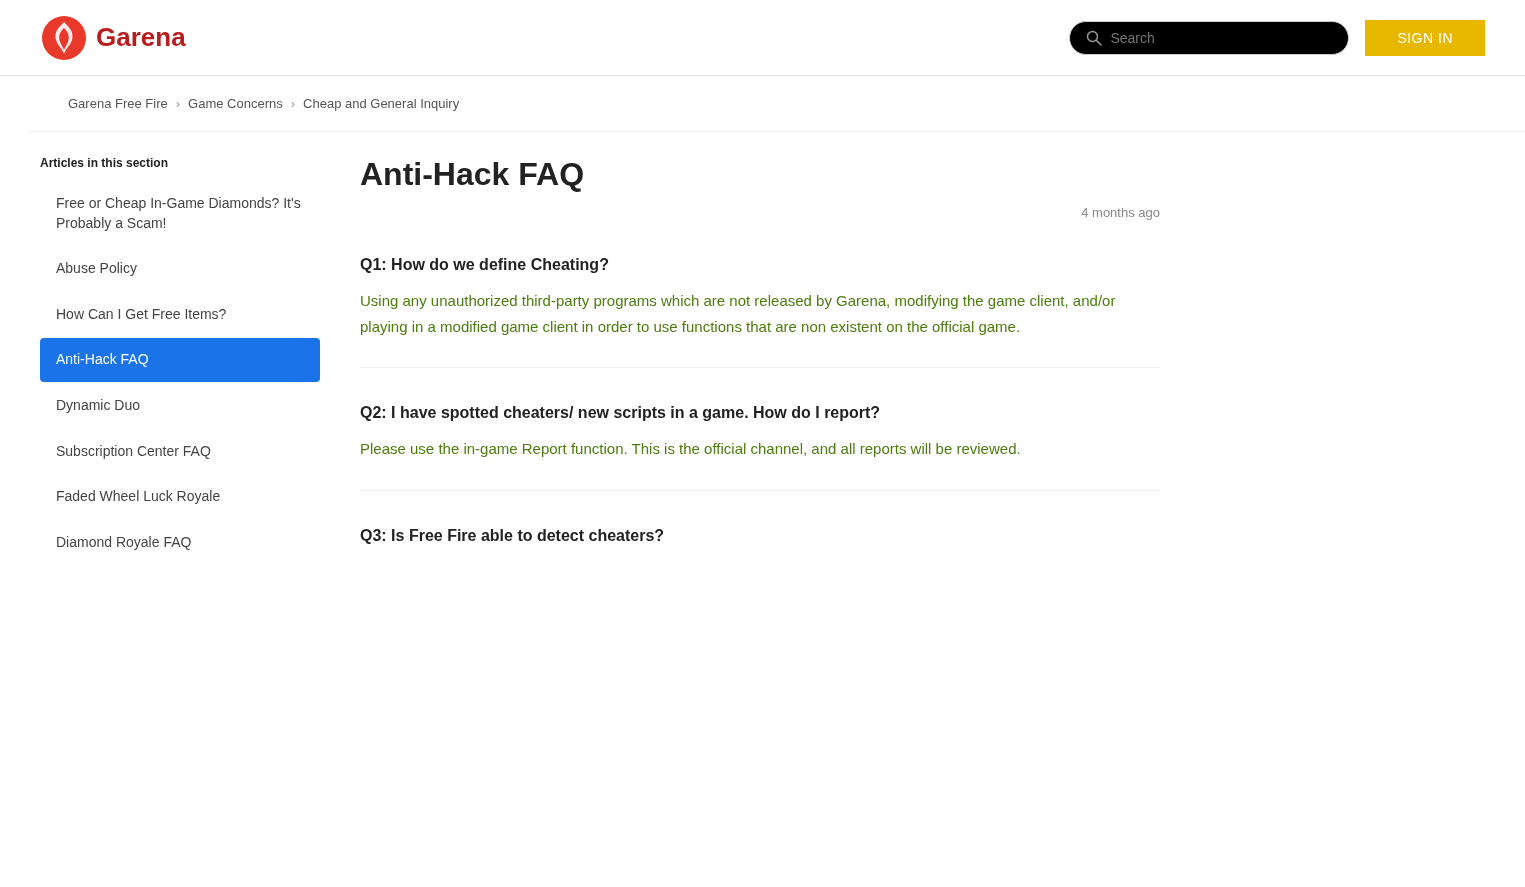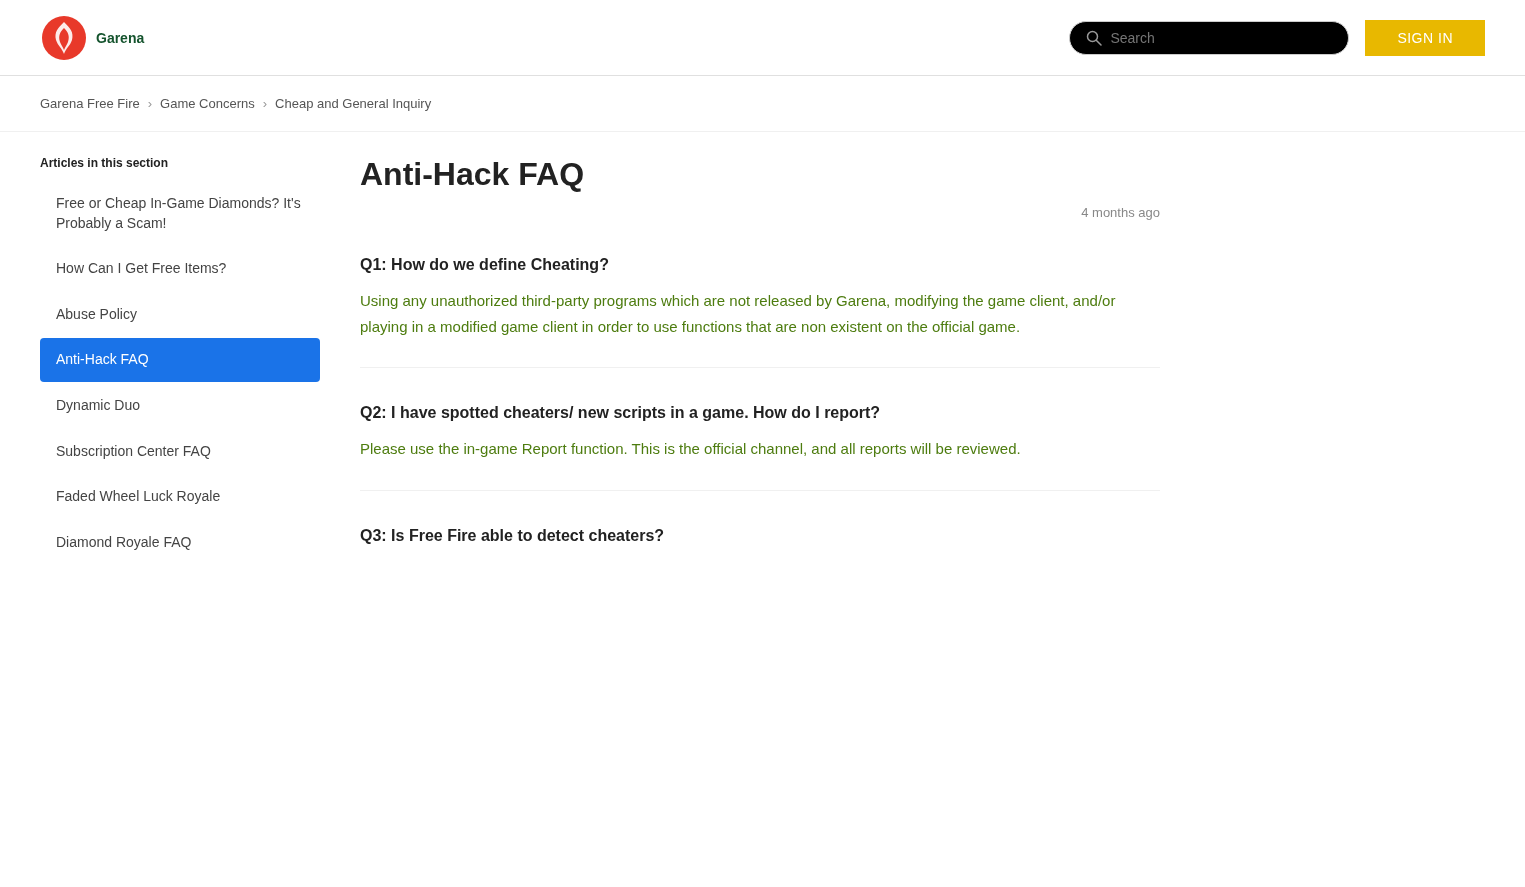--- a/index.html
+++ b/index.html
@@ -19,23 +19,23 @@
       display: flex;
       align-items: center;
       gap: 8px;
       cursor: pointer;
     }
     .logo-icon {
       width: 48px;
       height: 48px;
     }
     .logo-text {
-      font-size: 14px;
+      font-size: 26px;
       font-weight: 600;
-      color: #14532d;
+      color: #b91c1c;
     }
     .header-right {
       display: flex;
       align-items: center;
       gap: 16px;
     }
     .search-box {
       display: flex;
       align-items: center;
       border: 1px solid #ccc;
@@ -72,20 +72,21 @@
 
     
     .breadcrumb {
       padding: 20px 40px;
       display: flex;
       align-items: center;
       gap: 8px;
       font-size: 13px;
       color: #555;
       border-bottom: 1px solid #f0f0f0;
+      margin-left: 28px;
     }
     .breadcrumb a {
       color: #555;
       text-decoration: none;
       cursor: pointer;
     }
     .breadcrumb-sep { color: #999; }
 
     
     .main-content {
@@ -193,22 +194,22 @@
   <span class="breadcrumb-sep">›</span>
   <span>Cheap and General Inquiry</span>
 </nav>
 
 <div class="main-content">
 
   <aside class="sidebar">
     <div class="sidebar-title">Articles in this section</div>
 
     <a class="sidebar-item">Free or Cheap In-Game Diamonds? It's Probably a Scam!</a>
+    <a class="sidebar-item">Abuse Policy</a>
     <a class="sidebar-item">How Can I Get Free Items?</a>
-    <a class="sidebar-item">Abuse Policy</a>
     <a class="sidebar-item active">Anti-Hack FAQ</a>
     <a class="sidebar-item">Dynamic Duo</a>
     <a class="sidebar-item">Subscription Center FAQ</a>
     <a class="sidebar-item">Faded Wheel Luck Royale</a>
     <a class="sidebar-item">Diamond Royale FAQ</a>
   </aside>
 
   <article class="article-content">
     <h1 class="article-title">Anti-Hack FAQ</h1>
     <div class="article-meta">4 months ago</div>

